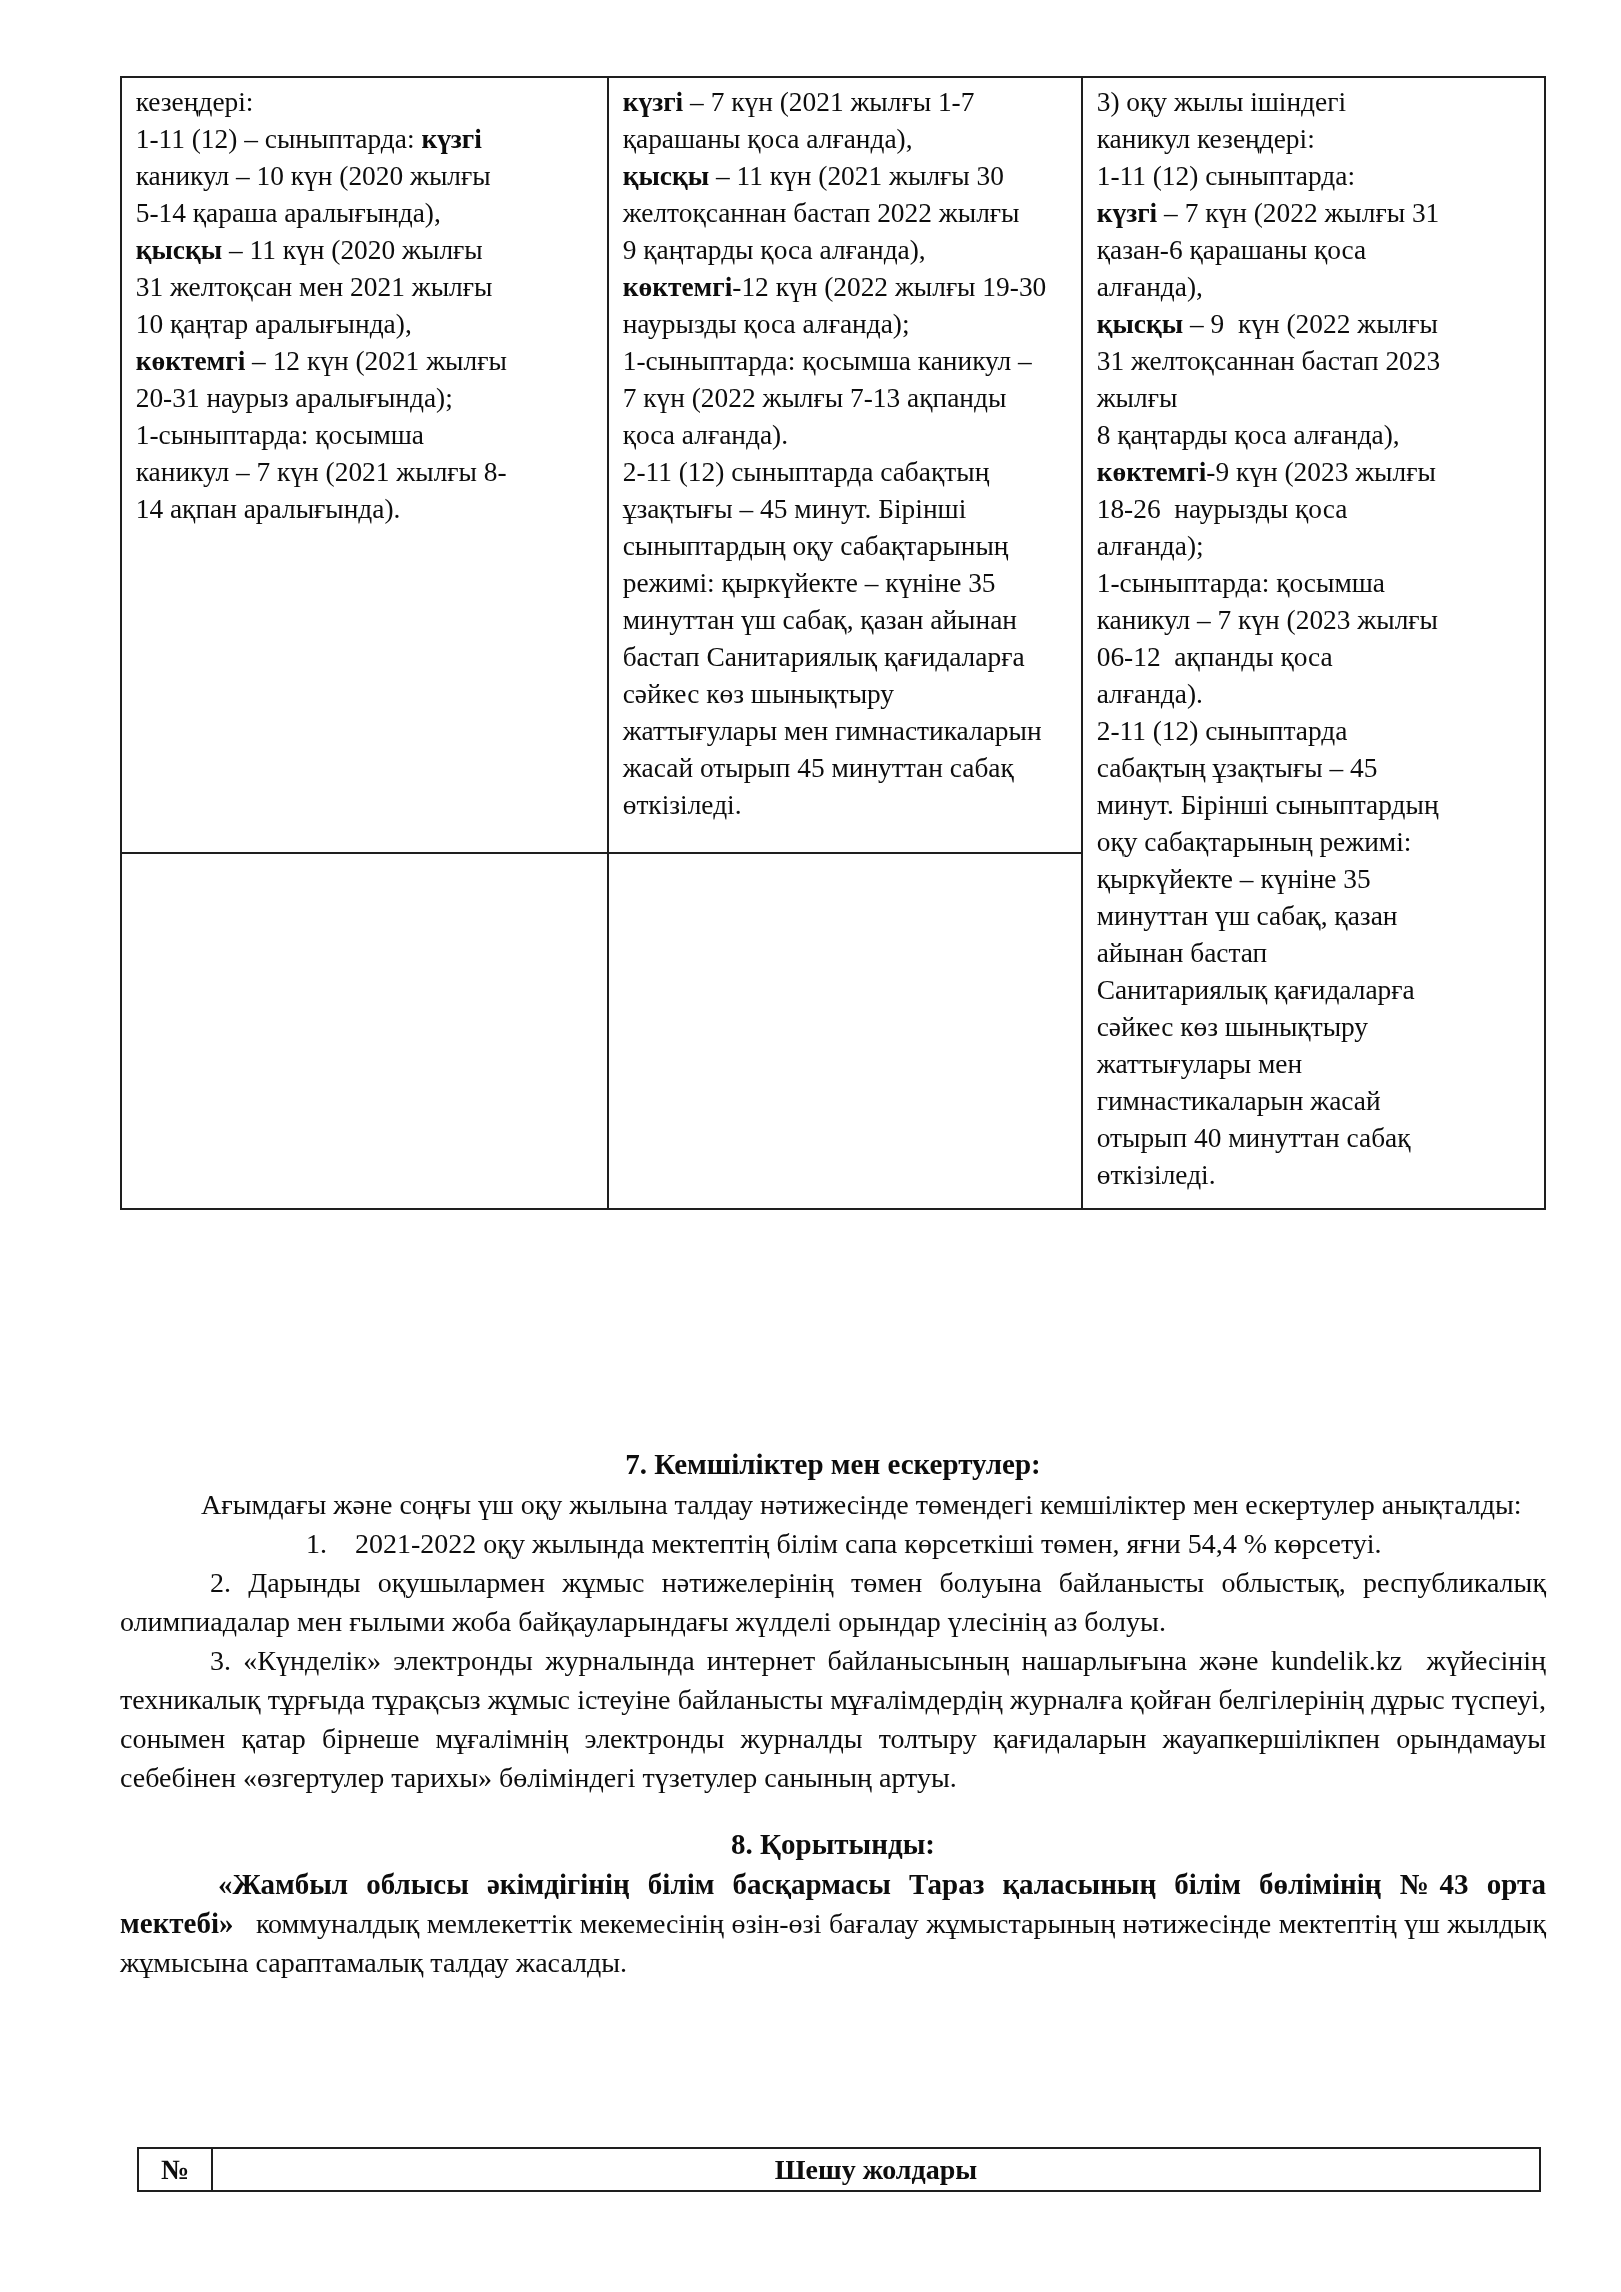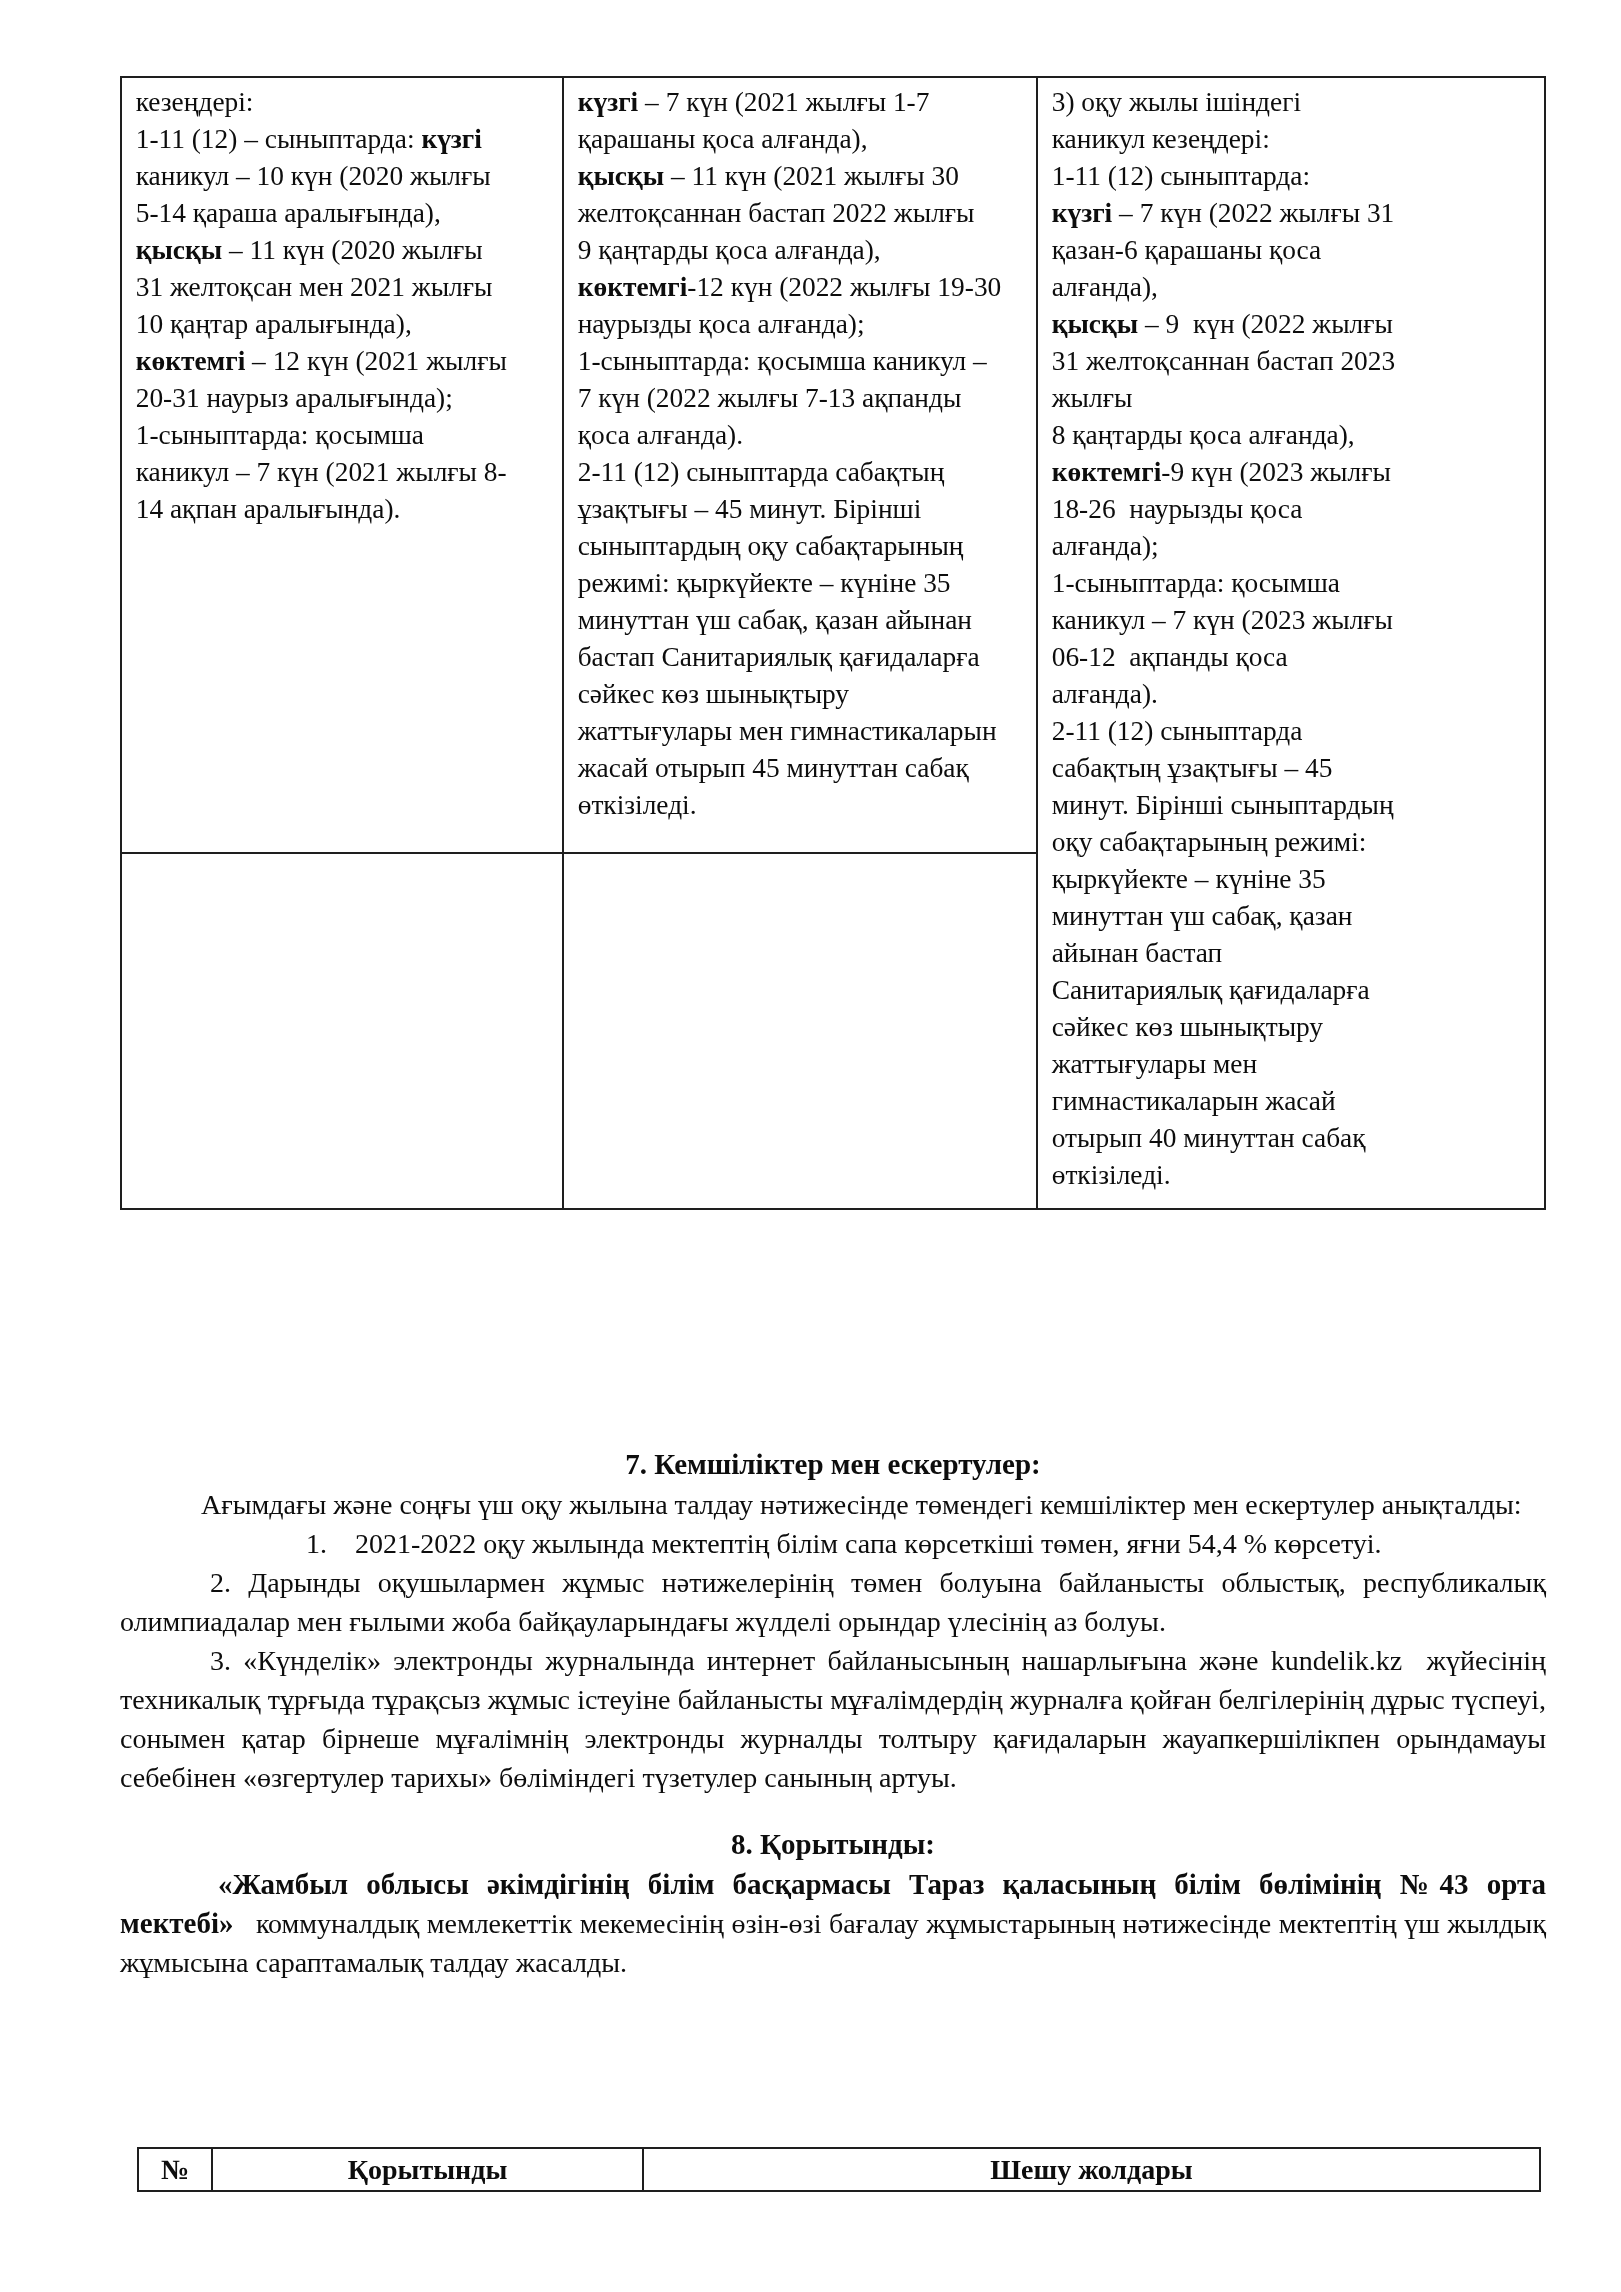--- a/index.html
+++ b/index.html
@@ -15,21 +15,21 @@
 
   
   .ttable{
     position:absolute;left:120px;top:76px;
     width:1426px;height:1134px;
     border:2.9px solid #1e1e1e;
     box-sizing:border-box;
     display:flex;
   }
   .tcol{box-sizing:border-box;display:flex;flex-direction:column;}
-  .tcol-1{width:442px;border-right:2.9px solid #1e1e1e;}
+  .tcol-1{width:487px;border-right:2.9px solid #1e1e1e;}
   .tcol-2{width:474px;border-right:2.9px solid #1e1e1e;}
   .tcol-3{flex:1;}
   .cell-main{
     height:776px;
     border-bottom:2.9px solid #1e1e1e;
     box-sizing:border-box;
     padding:5.9px 9.8px 0 13.7px;
     font-size:27.4px;line-height:37px;
     white-space:pre-line;
     overflow:hidden;
@@ -158,18 +158,17 @@
     <p class="p-item1">1.&nbsp;&nbsp;&nbsp; 2021-2022 оқу жылында мектептің білім сапа көрсеткіші төмен, яғни 54,4 % көрсетуі.</p>
     <p class="p-item">2. Дарынды оқушылармен жұмыс нәтижелерінің төмен болуына байланысты облыстық, республикалық олимпиадалар мен ғылыми жоба байқауларындағы жүлделі орындар үлесінің аз болуы.</p>
     <p class="p-item">3. «Күнделік» электронды журналында интернет байланысының нашарлығына және kundelik.kz&nbsp; жүйесінің техникалық тұрғыда тұрақсыз жұмыс істеуіне байланысты мұғалімдердің журналға қойған белгілерінің дұрыс түспеуі, сонымен қатар бірнеше мұғалімнің электронды журналды толтыру қағидаларын жауапкершілікпен орындамауы себебінен «өзгертулер тарихы» бөліміндегі түзетулер санының артуы.</p>
 
     <p class="sec-heading h8">8. Қорытынды:</p>
     <p class="p-conc"><b>«Жамбыл облысы әкімдігінің білім басқармасы Тараз қаласының білім бөлімінің №43 орта мектебі»</b><span>&nbsp;&nbsp; коммуналдық мемлекеттік мекемесінің өзін-өзі бағалау жұмыстарының нәтижесінде мектептің үш жылдық жұмысына сараптамалық талдау жасалды.</span></p>
   </div>
 
   <div class="btable">
     <div class="bcell bcell-0">№</div>
-    <div class="bcell bcell-1">Қорытынды</div>
     <div class="bcell bcell-3">Шешу жолдары</div>
   </div>
 
 </div>
 
 
 </body></html>

